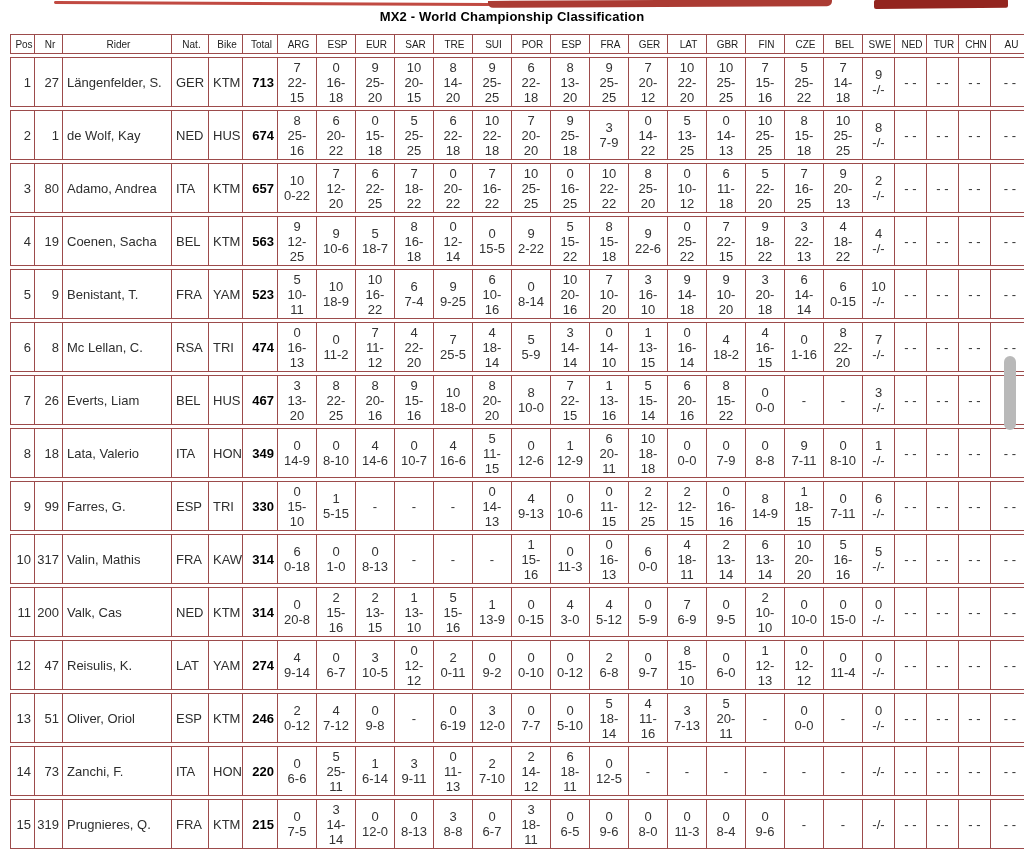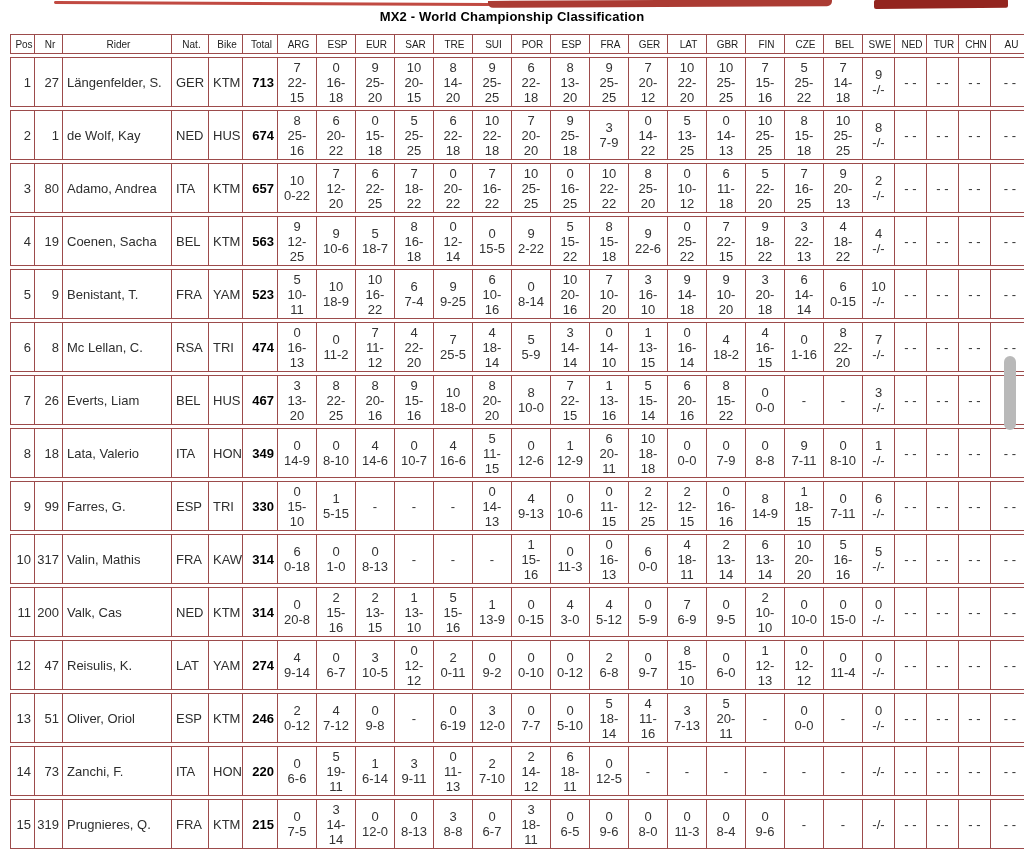--- a/index.html
+++ b/index.html
@@ -1052,21 +1052,21 @@
         <td class="rider">Zanchi, F.</td>
         <td class="nat">ITA</td>
         <td class="bike">HON</td>
         <td class="total">220</td>
         <td class="gp">
           <div>0</div>
           <div>6-6</div>
         </td>
         <td class="gp">
           <div>5</div>
-          <div>19-11</div>
+          <div>25-11</div>
         </td>
         <td class="gp">
           <div>1</div>
           <div>6-14</div>
         </td>
         <td class="gp">
           <div>3</div>
           <div>9-11</div>
         </td>
         <td class="gp">

